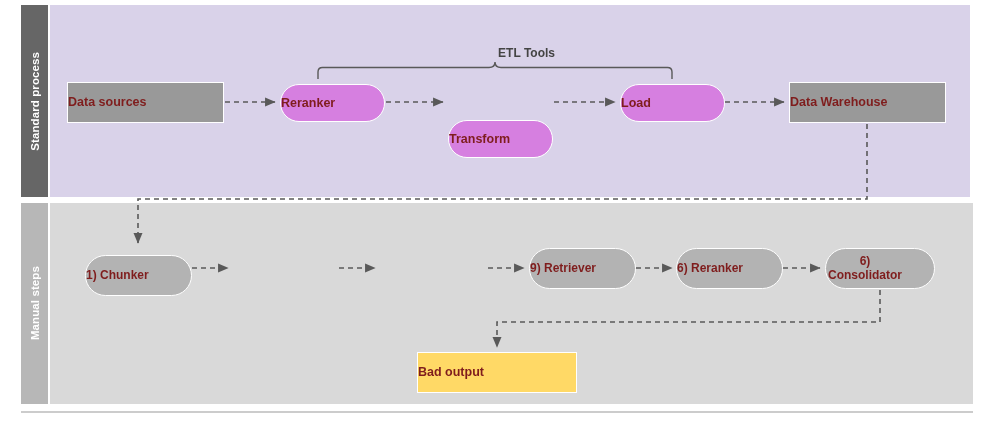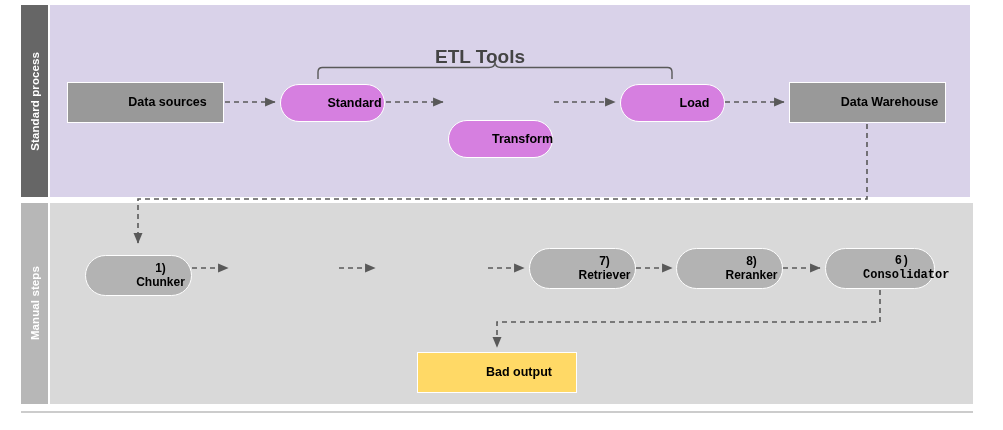--- a/index.html
+++ b/index.html
@@ -49,49 +49,48 @@
     width: 952px; height: 2px;
     background: #cccccc;
   }
 
   
   .node {
     position: absolute;
     box-sizing: border-box;
     display: flex;
     align-items: center;
-    justify-content: center;
+    justify-content: flex-start;
     text-align: center;
-    color: #000000;
+    color: #7f1d1d;
     font-weight: bold;
     line-height: 1.15;
     border: 1px solid #ffffff;
-    padding-left: 44px;
   }
   .node.rect       { border-radius: 0; }
   .node.pill       { border-radius: 999px; }
   .grey-box   { background: #999999; font-size: 12.5px; }
   .purple-pill{ background: #d67fe0; font-size: 12.5px; }
   .grey-pill  { background: #b3b3b3; font-size: 12px; }
   .yellow-box { background: #ffd966; font-size: 12.5px; }
 
   
   #edges {
     position: absolute;
     left: 0; top: 0;
     width: 1003px; height: 430px;
     pointer-events: none;
   }
   .brace-label {
     position: absolute;
-    font-size: 19px;
+    font-size: 12px;
     font-weight: bold;
     color: #444444;
     white-space: nowrap;
-    text-align: left;
+    text-align: right;
   }
 </style>
 </head>
 <body>
 
 <div id="canvas">
 
   <div class="lane-header" id="lane-top-header">
     <span>Standard process</span>
   </div>
@@ -136,21 +135,21 @@
     <path d="M880,290 L880,322 L497,322 L497,347" fill="none" stroke="#595959" stroke-width="1.6" stroke-dasharray="5,4" marker-end="url(#ah)"></path>
   </svg>
 
   <div class="brace-label" style="left:435px; top:46px; width:120px;">ETL Tools</div>
 
   <div class="node rect grey-box" style="left:67px; top:82px; width:157px; height:41px;">
     <span>Data sources</span>
   </div>
 
   <div class="node pill purple-pill" style="left:280px; top:84px; width:105px; height:38px;">
-    <span>Standard</span>
+    <span>Reranker</span>
   </div>
 
   <div class="node pill purple-pill" style="left:448px; top:84px; width:105px; height:38px;margin-top:36px;">
     <span>Transform</span>
   </div>
 
   <div class="node pill purple-pill" style="left:620px; top:84px; width:105px; height:38px;">
     <span>Load</span>
   </div>
 
@@ -158,28 +157,28 @@
     <span>Data Warehouse</span>
   </div>
 
   <div class="node pill grey-pill" style="left:85px; top:255px; width:107px; height:41px;">
     <span>1) Chunker</span>
   </div>
 
 
 
   <div class="node pill grey-pill" style="left:529px; top:248px; width:107px; height:41px;">
-    <span>7) Retriever</span>
+    <span>9) Retriever</span>
   </div>
 
   <div class="node pill grey-pill" style="left:676px; top:248px; width:107px; height:41px;">
-    <span>8) Reranker</span>
+    <span>6) Reranker</span>
   </div>
 
   <div class="node pill grey-pill" style="left:825px; top:248px; width:110px; height:41px;">
-    <span style="display:block; width:78px;font-family:Liberation Mono, monospace;">6) Consolidator</span>
+    <span style="display:block; width:78px;">6) Consolidator</span>
   </div>
 
   <div class="node rect yellow-box" style="left:417px; top:352px; width:160px; height:41px;">
     <span>Bad output</span>
   </div>
 
 </div>
 
 </body></html>

